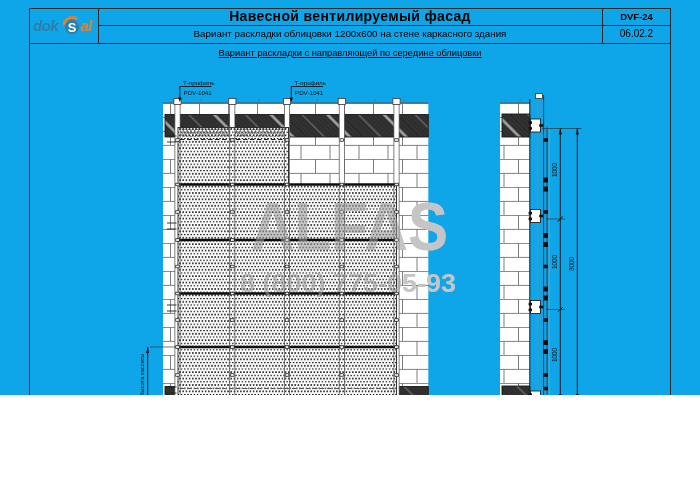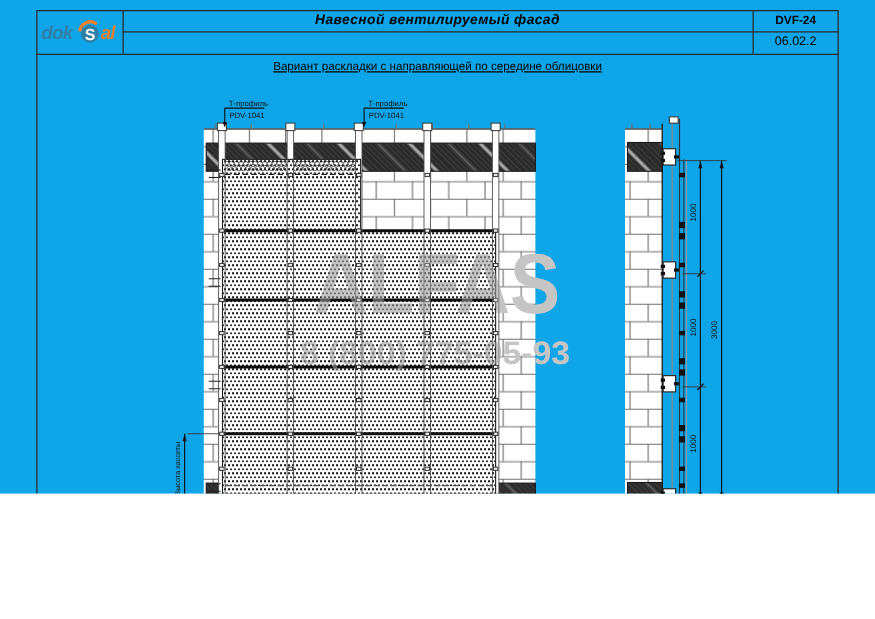--- a/index.html
+++ b/index.html
@@ -20,24 +20,25 @@
 <div class="abs" style="left:33px;top:12px;width:66px;height:26px;">
 <svg width="66" height="26" viewBox="0 0 66 26">
 <text x="0" y="19" font-size="15" font-weight="bold" font-style="italic" fill="#2e7fa6" letter-spacing="-0.6">dok</text>
 <circle cx="39" cy="15" r="7.2" fill="#2e7fa6"></circle>
 <text x="39.1" y="19.8" font-size="12.8" font-weight="bold" fill="#ffffff" text-anchor="middle">S</text>
 <path d="M 43.5 6.6 A 8.6 8.6 0 0 0 30.9 12.1" stroke="#e6802d" stroke-width="2.7" fill="none" stroke-linecap="round"></path>
 <text x="47.5" y="19" font-size="15" font-weight="bold" font-style="italic" fill="#e6802d" letter-spacing="-0.6">al</text>
 </svg>
 </div>
 
-<div class="abs ctr" style="left:98px;top:7.5px;width:504px;height:17.5px;font-size:11px;letter-spacing:0.35px;font-weight:bold;font-style:italic;">Навесной вентилируемый фасад</div>
+<div class="abs ctr" style="left:98px;top:7.5px;width:504px;height:17.5px;font-size:14px;letter-spacing:0.35px;font-weight:bold;">Навесной вентилируемый фасад</div>
 
 <div class="abs ctr" style="left:602px;top:7.5px;width:69px;height:17.5px;font-size:9.5px;font-weight:bold;">DVF-24</div>
 
+<div class="abs ctr" style="left:98px;top:25px;width:504px;height:17.5px;font-size:9.8px;">Вариант раскладки облицовки 1200х600 на стене каркасного здания</div>
 
 <div class="abs ctr" style="left:602px;top:25px;width:69px;height:17.5px;font-size:10px;">06.02.2</div>
 
 <div class="abs ctr" style="left:29px;top:45px;width:642px;height:16px;font-size:9.3px;text-decoration:underline;">Вариант раскладки с направляющей по середине облицовки</div>
 
 <svg class="abs" style="left:0;top:0;" width="700" height="495" viewBox="0 0 700 495">
 <defs>
 <pattern id="brick" width="29" height="28" patternUnits="userSpaceOnUse" patternTransform="translate(163,103)">
  <rect width="29" height="28" fill="#ffffff"></rect>
  <line x1="0" y1="0.4" x2="29" y2="0.4" stroke="#6f6f6f" stroke-width="0.9"></line>

